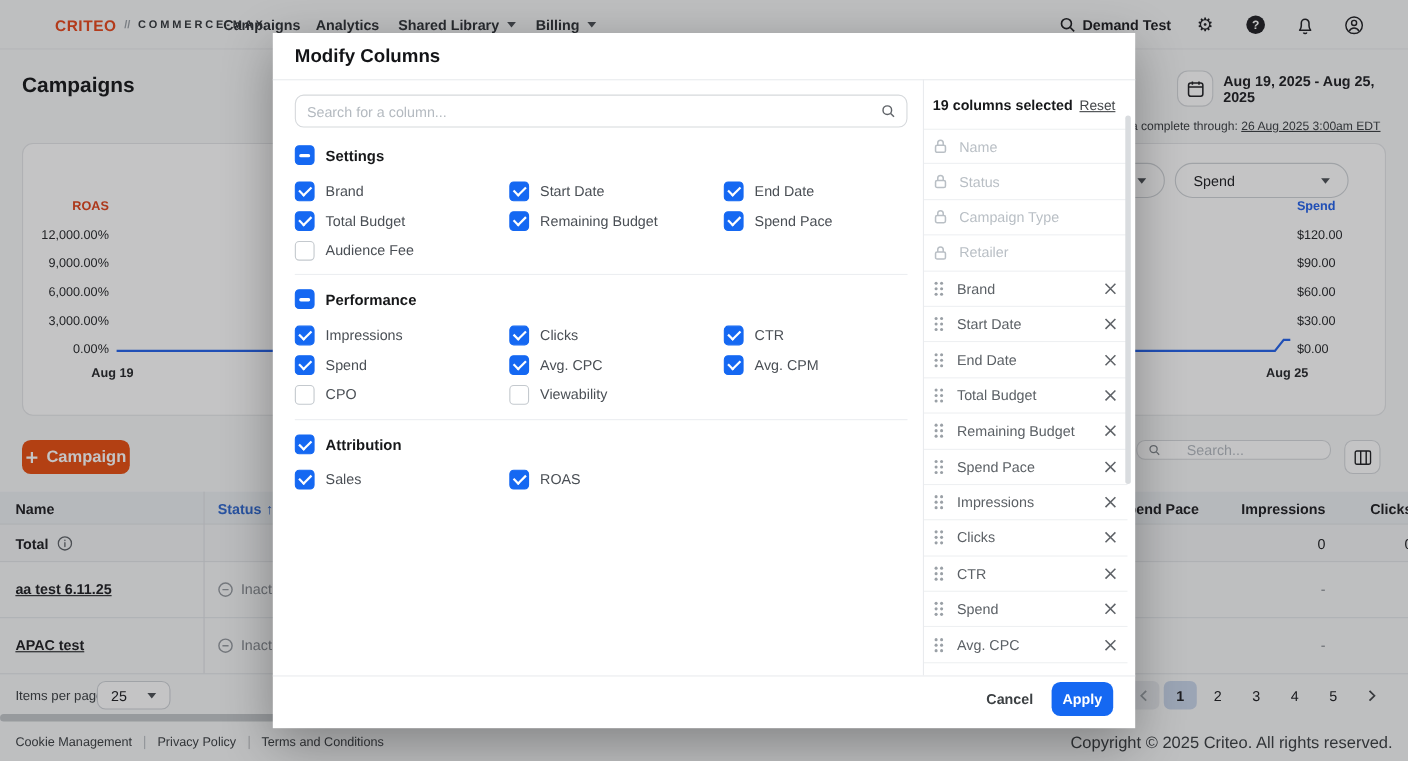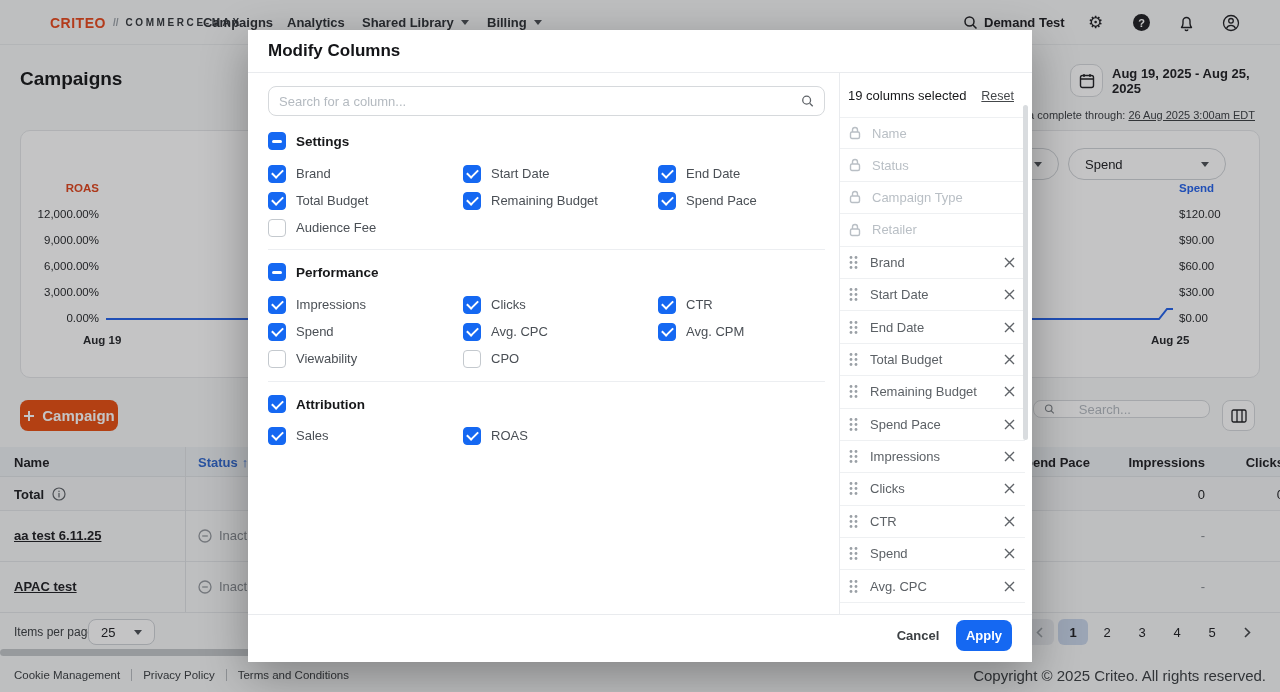--- a/index.html
+++ b/index.html
@@ -60,21 +60,21 @@
   .cb-item{display:flex;align-items:center;gap:10px;font-size:13px;color:#4a4f55;cursor:pointer}
   .cb{width:18px;height:18px;border:1.5px solid #c4c9ce;border-radius:4px;background:#fff;display:flex;align-items:center;justify-content:center;flex:none}
   .cb.on{background:#1568f2;border-color:#1568f2}
   .cb.on::after{content:"";width:5px;height:9px;border:solid #fff;border-width:0 2.3px 2.3px 0;transform:rotate(45deg);margin-bottom:2px}
   .cb.ind{background:#1568f2;border-color:#1568f2}
   .cb.ind::after{content:"";width:10px;height:3px;background:#fff;border-radius:1.5px}
   .m-divider{position:absolute;left:20px;width:557px;height:1px;background:#eceef1}
   .m-vline{position:absolute;left:591px;top:42px;width:1px;height:542px;background:#e9ebee}
   .panel{position:absolute;left:592px;top:42px;width:192px;height:542px;overflow:hidden}
   .panel-head{position:absolute;left:8px;right:18px;top:16px;display:flex;justify-content:space-between;align-items:center}
-  .sel-count{font-size:13px;font-weight:400;color:#17181a}
+  .sel-count{font-size:13px;font-weight:700;color:#17181a}
   .reset{font-size:12.5px;color:#44474a;text-decoration:underline;cursor:pointer}
   .sel-list{position:absolute;left:0;top:45px;width:185px}
   .sel-row{height:32.4px;display:flex;align-items:center;padding:0 10px 0 9px;border-bottom:1px solid #eef0f2;font-size:13px}
   .sel-row.first{border-top:1px solid #eef0f2}
   .locked{color:#b9bfc5;gap:11px}
   .draggable{color:#5c6166;gap:12px}
   .sel-label{flex:1}
   .x-btn{color:#5f6368;cursor:pointer;display:flex;align-items:center}
   .thumb{position:absolute;left:183px;top:33px;width:5px;height:335px;border-radius:3px;background:#d9dcdf}
   .m-fline{position:absolute;left:0;top:584px;width:784px;height:1px;background:#e9ebee}
@@ -361,25 +361,25 @@
       <div class="cb-item">
           <span class="cb on"></span>
           <span>Avg. CPC</span>
         </div>
       <div class="cb-item">
           <span class="cb on"></span>
           <span>Avg. CPM</span>
         </div>
       <div class="cb-item">
           <span class="cb"></span>
+          <span>CPO</span>
+        </div>
+      <div class="cb-item">
+          <span class="cb"></span>
           <span>Viewability</span>
-        </div>
-      <div class="cb-item">
-          <span class="cb"></span>
-          <span>CPO</span>
         </div>
     </div>
     <div class="m-divider" style="top:351px"></div>
 
     <div class="grp-head" style="left:20px;top:364px">
       <span class="cb on"></span>
       <span>Attribution</span>
     </div>
     <div class="grid3" style="top:392px">
       <div class="cb-item">

